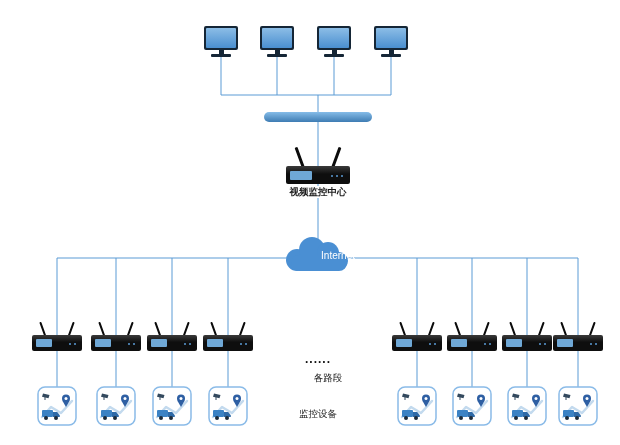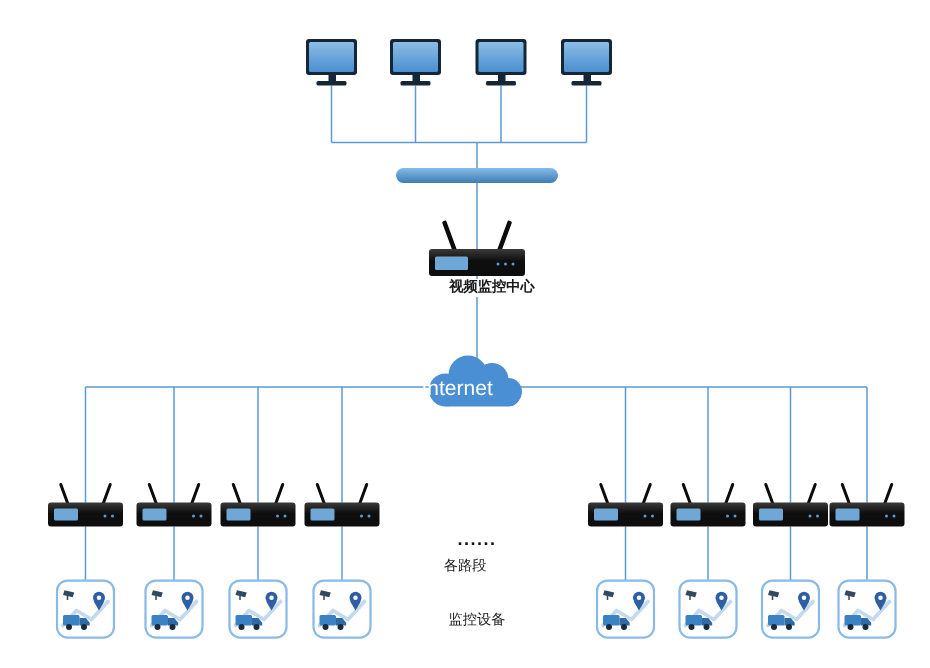--- a/index.html
+++ b/index.html
@@ -34,21 +34,21 @@
   .router-sm .r-body{height:16px;}
   .router-sm .r-screen{width:16px;height:8px;}
   .router-lg{width:64px;height:38px;}
   .router-lg .ant{top:0;height:22px;width:3px;}
   .router-lg .r-body{height:18px;}
   .router-lg .r-screen{width:22px;height:9px;top:5px;}
   .router-lg .r-dot{top:9px;}
 
   
   .cloud-shape{fill:var(--cloud,#4a8fd3);}
-  .cloud-label{color:#fff;font-size:14px;text-align:left;}
+  .cloud-label{color:#fff;font-size:10px;text-align:right;}
 
   
   .dev-border{fill:#fff;stroke:var(--icon_border,#8abbe8);stroke-width:1.5;}
   .dev-road{fill:none;stroke:#c3daee;stroke-width:2.5;stroke-linecap:round;stroke-linejoin:round;}
   .dev-cam{fill:#33495e;}
   .dev-camline{stroke:#33495e;stroke-width:1;}
   .dev-pin{fill:#2e5fa3;}
   .dev-truck{fill:#3b82c4;}
   .dev-cab{fill:#2e6aa8;}
   .dev-wheel{fill:#1c2b3a;}
@@ -111,21 +111,21 @@
     <div class="ant" style="left:16px;transform:rotate(-20deg)"></div>
     <div class="ant" style="right:16px;transform:rotate(20deg)"></div>
     <div class="r-body">
       <div class="r-screen"></div>
       <div class="r-dot" style="right:7px"></div>
       <div class="r-dot" style="right:12px"></div>
       <div class="r-dot" style="right:17px"></div>
     </div>
   </div>
 
-  <div class="label center-label" style="left:268px;top:186px;width:120px">视频监控中心</div>
+  <div class="label center-label" style="left:258px;top:186px;width:120px">视频监控中心</div>
 
   <div class="node" style="left:281px;top:236px">
     <svg width="74" height="40" viewBox="0 0 74 40">
       <circle cx="16" cy="24" r="11" class="cloud-shape"></circle>
       <circle cx="31" cy="14" r="13" class="cloud-shape"></circle>
       <circle cx="47" cy="17" r="11" class="cloud-shape"></circle>
       <circle cx="58" cy="25" r="9" class="cloud-shape"></circle>
       <rect x="10" y="19" width="56" height="16" rx="8" class="cloud-shape"></rect>
     </svg>
   </div>
@@ -199,21 +199,21 @@
     <div class="ant" style="left:13px;transform:rotate(-20deg)"></div>
     <div class="ant" style="right:13px;transform:rotate(20deg)"></div>
     <div class="r-body">
         <div class="r-screen"></div>
         <div class="r-dot" style="right:6px"></div>
         <div class="r-dot" style="right:11px"></div>
       </div>
   </div>
 
   <div class="label dots" style="left:278px;top:352px;width:80px">......</div>
-  <div class="label glabel" style="left:270px;top:372px;width:80px">各路段</div>
+  <div class="label glabel" style="left:288px;top:372px;width:80px">各路段</div>
   <div class="label glabel" style="left:278px;top:408px;width:80px">监控设备</div>
 
   <div class="node" style="left:37px;top:386px">
     <svg viewBox="0 0 40 40" width="40" height="40">
         <rect x="1" y="1" width="38" height="38" rx="7" class="dev-border"></rect>
         <path d="M5 31 L14 21 L24 27 L35 15" class="dev-road"></path>
         <path d="M6 7.5 l6.5 1.5 -1 3.2 -6.5 -1.5 z" class="dev-cam"></path>
         <line x1="8" y1="11" x2="8" y2="14" class="dev-camline"></line>
         <circle cx="29" cy="12.5" r="4" class="dev-pin"></circle>
         <path d="M29 21 L25.4 14.8 L32.6 14.8 Z" class="dev-pin"></path>

